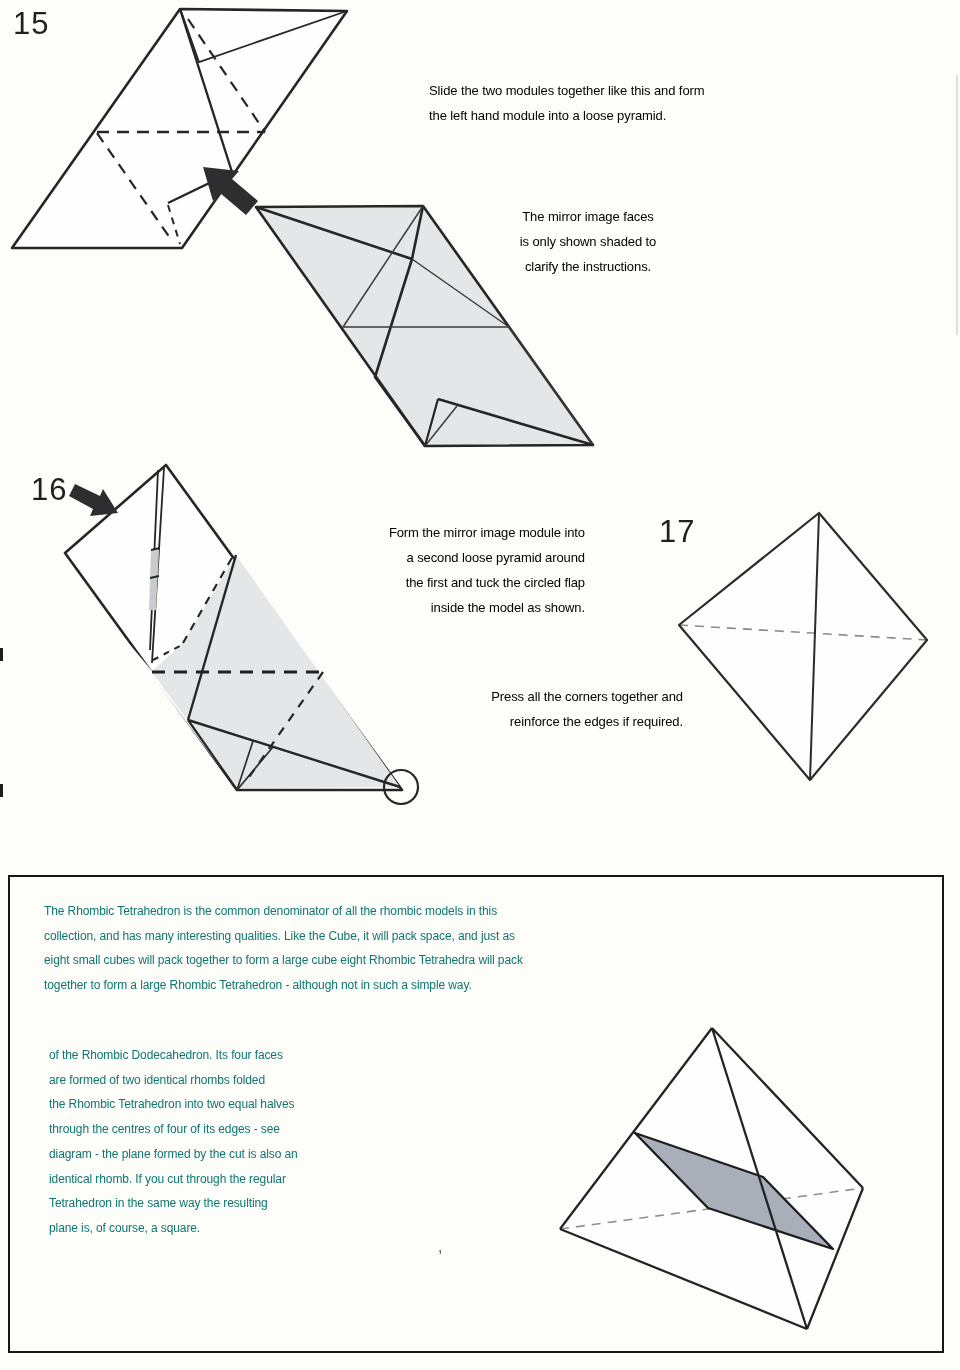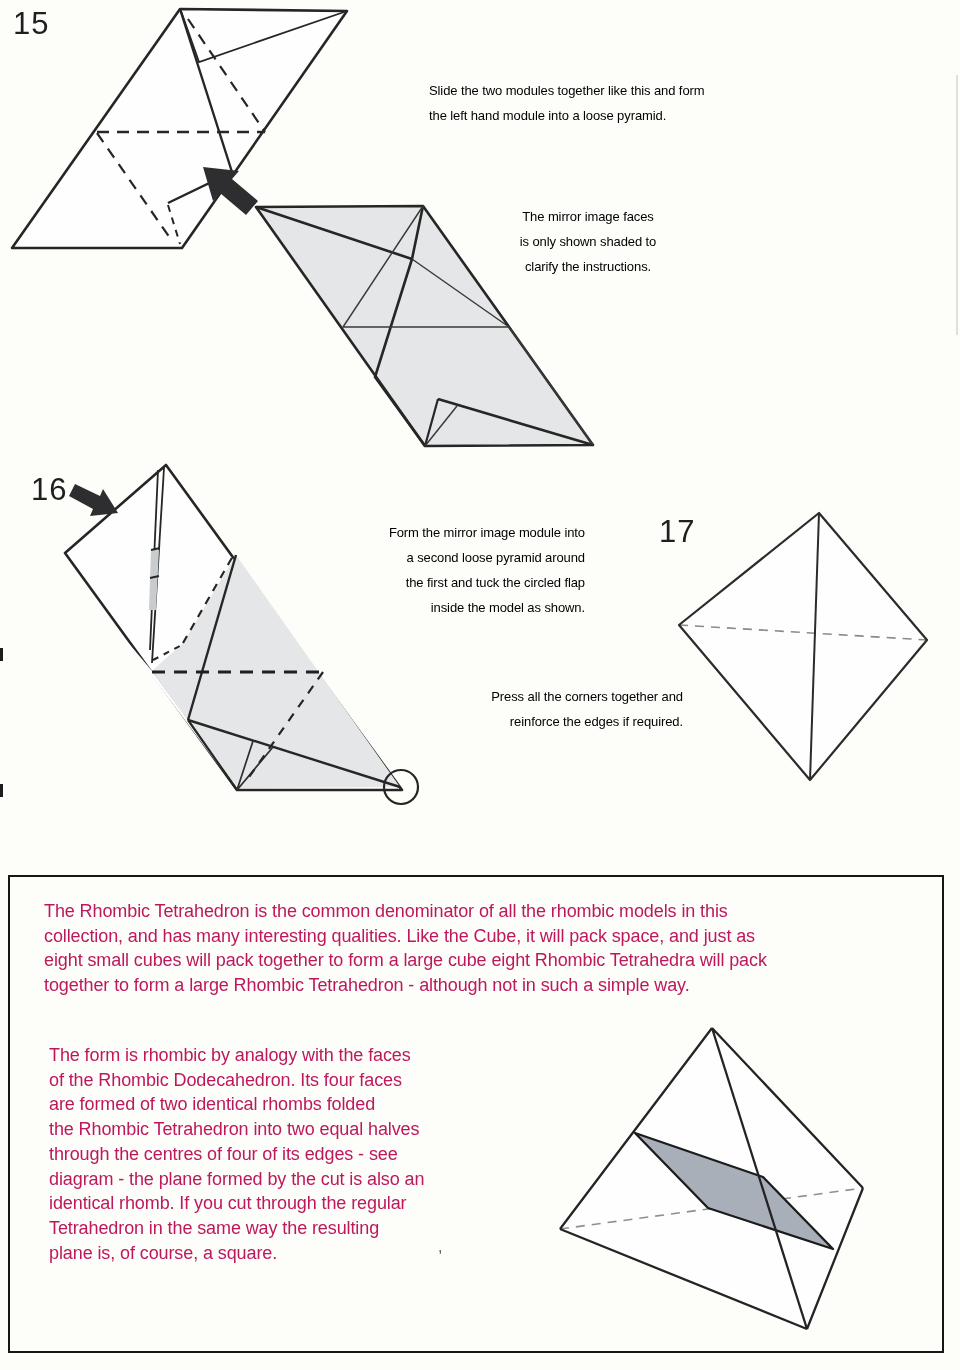--- a/index.html
+++ b/index.html
@@ -13,21 +13,21 @@
     position:absolute;font-size:31px;letter-spacing:1px;color:#1f1f1f;
   }
   .cap{position:absolute;font-size:13px;line-height:25px;letter-spacing:-0.1px;color:#000000;}
   .cap .ln{white-space:nowrap;}
   .cap.center{text-align:center;}
   .cap.right{text-align:right;}
   #infobox{
     position:absolute;left:8px;top:875px;width:936px;height:478px;
     border:2.5px solid #161616;background:#fdfdfa;box-sizing:border-box;
   }
-  .para{position:absolute;font-size:18px;line-height:24.7px;letter-spacing:-0.1px;color:#be185d;}
+  .para{position:absolute;font-size:12px;line-height:24.7px;letter-spacing:-0.1px;color:#0f766e;}
   .para .ln{white-space:nowrap;}
   svg{position:absolute;}
   .artifact-left{position:absolute;left:0;width:3px;height:13px;background:#1d1d1d;}
   #artifact-right{position:absolute;left:956px;top:75px;width:1.5px;height:260px;background:#e2e0d6;}
   #stray-mark{position:absolute;left:438px;top:1238px;font-size:16px;color:#555;}
 </style>
 </head>
 <body>
 
 <div id="page">
@@ -117,21 +117,20 @@
   </svg>
 
   <div id="infobox">
     <div class="para" style="left:34px;top:22px;">
       <div class="ln">The Rhombic Tetrahedron is the common denominator of all the rhombic models in this</div>
       <div class="ln">collection, and has many interesting qualities. Like the Cube, it will pack space, and just as</div>
       <div class="ln">eight small cubes will pack together to form a large cube eight Rhombic Tetrahedra will pack</div>
       <div class="ln">together to form a large Rhombic Tetrahedron - although not in such a simple way.</div>
     </div>
     <div class="para" style="left:39px;top:166px;">
-      <div class="ln">The form is rhombic by analogy with the faces</div>
       <div class="ln">of the Rhombic Dodecahedron. Its four faces</div>
       <div class="ln">are formed of two identical rhombs folded</div>
       <div class="ln">the Rhombic Tetrahedron into two equal halves</div>
       <div class="ln">through the centres of four of its edges - see</div>
       <div class="ln">diagram - the plane formed by the cut is also an</div>
       <div class="ln">identical rhomb. If you cut through the regular</div>
       <div class="ln">Tetrahedron in the same way the resulting</div>
       <div class="ln">plane is, of course, a square.</div>
     </div>
   </div>

